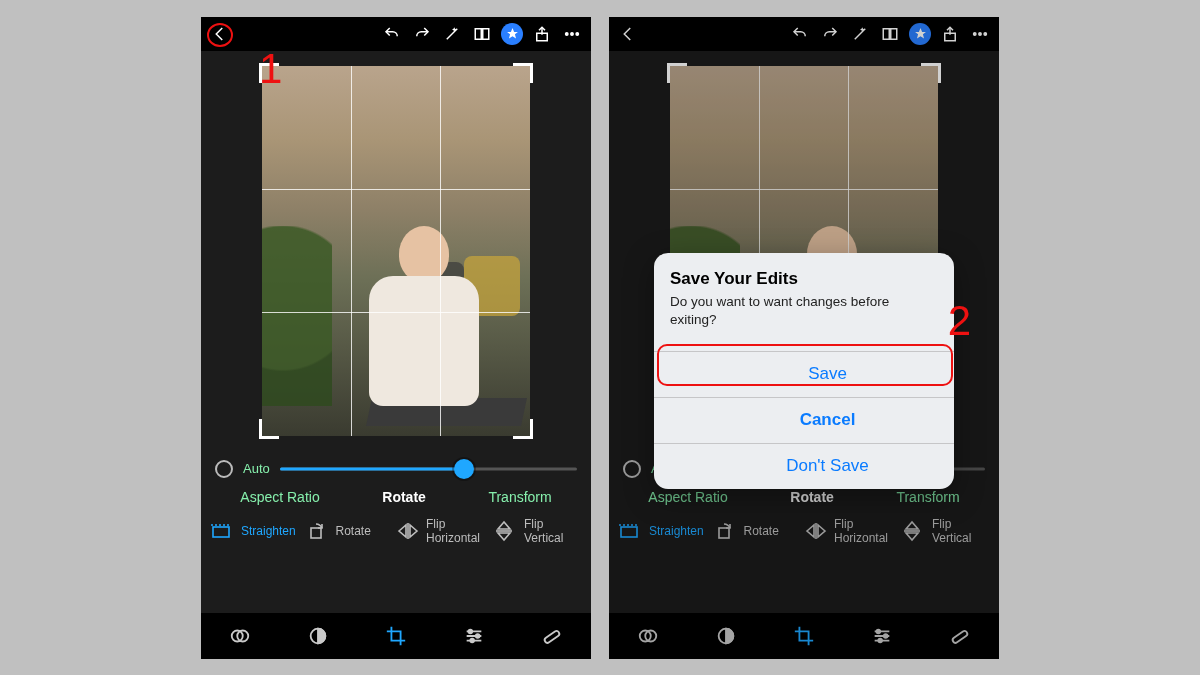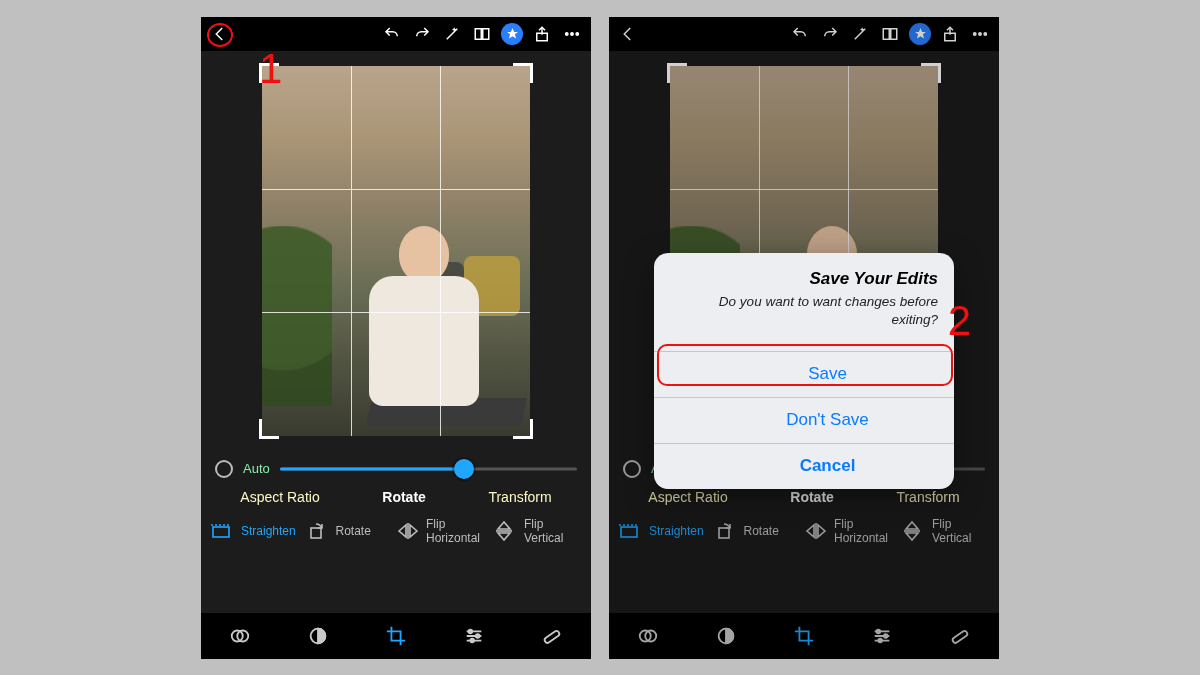--- a/index.html
+++ b/index.html
@@ -78,21 +78,21 @@
     padding: 8px 14px 4px;
   }
   .ring { width:18px;height:18px;border:2px solid #bbb;border-radius:50%; flex:none;}
   .auto-label { color:#86efac; font-size:13px; }
   .slider { flex:1; height:20px; position:relative;}
   .track { position:absolute; top:50%; left:0; right:0; height:3px; background:#555; transform:translateY(-50%); border-radius:2px;}
   .track-fill { position:absolute; top:50%; left:0; width:62%; height:3px; background:#1fa7ff; transform:translateY(-50%); border-radius:2px;}
   .knob { position:absolute; top:50%; left:62%; width:20px;height:20px;border-radius:50%;background:#1fa7ff; transform:translate(-50%,-50%); box-shadow:0 0 0 2px rgba(0,0,0,.3);}
   
   .tabs-row { display:flex; justify-content:space-around; padding:6px 8px 4px; }
-  .tab { color:#fef9c3; font-size:14px; }
+  .tab { color:#86efac; font-size:14px; }
   .tab.active { color:#fff; font-weight:600; }
   
   .tools-row { display:flex; justify-content:space-around; padding:8px 6px 6px;}
   .tool { display:flex; flex-direction:row; align-items:center; gap:6px; color:#bdbdbd; font-size:12px; width:25%;}
   .tool.active { color:#1fa7ff; }
   .tool .ibox { width:28px;height:24px; display:flex;align-items:center;justify-content:center;}
   .tool svg { stroke:currentColor; fill:none; stroke-width:1.6;}
   
   .bottombar {
     position:absolute; bottom:0; left:0; right:0;
@@ -114,21 +114,21 @@
   }
   
   .sheet-dim {
     position:absolute; inset:0; background:rgba(0,0,0,.18);
   }
   .alert {
     position:absolute; left:50%; top:236px; transform:translateX(-50%);
     width:300px; background:#eceef1; border-radius:14px; overflow:hidden;
     box-shadow:0 8px 30px rgba(0,0,0,.35);
   }
-  .alert-head { padding:16px 16px 22px; text-align:right;font-style:italic; }
+  .alert-head { padding:16px 16px 22px; text-align:left; }
   .alert-title { font-size:17px; font-weight:600; color:#000; margin-bottom:4px;}
   .alert-msg { font-size:13.5px; color:#222; line-height:1.35;}
   .alert-btn {
     border-top:1px solid #c6c6c8;
     height:46px; display:flex; align-items:center; justify-content:center;
     color:#0a7bff; font-size:17px;padding-left:47px;
   }
   .alert-btn.bold { font-weight:600; }
 </style>
 </head>
@@ -484,19 +484,19 @@
       </div>
   </div>
 
   <div class="sheet-dim"></div>
   <div class="alert">
     <div class="alert-head">
       <div class="alert-title">Save Your Edits</div>
       <div class="alert-msg">Do you want to want changes before exiting?</div>
     </div>
     <div class="alert-btn">Save</div>
+    <div class="alert-btn bold">Cancel</div>
     <div class="alert-btn">Don't Save</div>
-    <div class="alert-btn bold">Cancel</div>
   </div>
 
   <div class="annot-num" style="top:280px;right:28px">2</div>
   <div class="annot-rect" style="top:327px;left:48px;width:296px;height:42px"></div>
 </div>
 
 </body></html>

